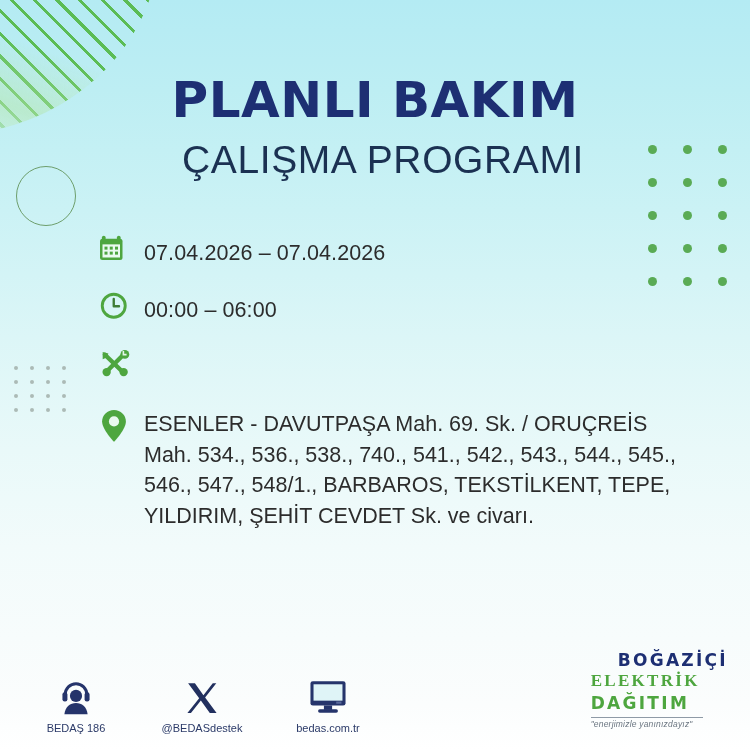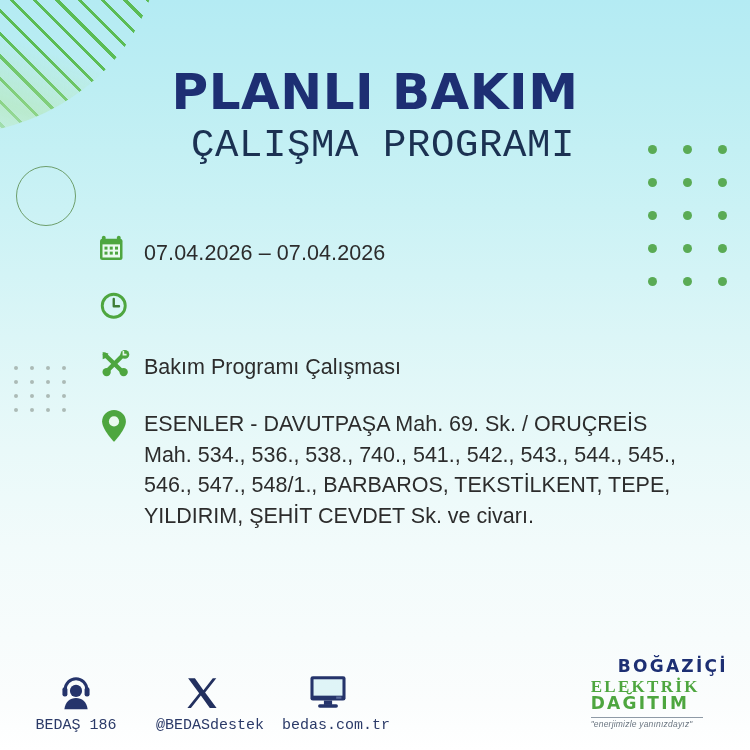--- a/index.html
+++ b/index.html
@@ -86,25 +86,25 @@
     top: 62px;
     text-align: center;
   }
   .title-main {
     font-family: "DejaVu Sans", sans-serif;
     font-weight: 700;
     font-size: 50px;
     letter-spacing: 0.5px;
     color: #1d2f73;
     line-height: 1.04;
-    margin: 4px;
+    margin: 12px;
     white-space: nowrap;
   }
   .title-sub {
-    font-family: Liberation Mono, monospace;
+    font-family: Liberation Sans, sans-serif;
     font-weight: 400;
     font-size: 39px;
     letter-spacing: 0.6px;
     color: #1b3152;
     line-height: 1.15;
     margin: 6px 0 0 16px;
     white-space: nowrap;
   }
 
   
@@ -160,42 +160,42 @@
     text-align: center;
   }
   .contact .ci {
     height: 44px;
     display: flex;
     align-items: flex-end;
     justify-content: center;
   }
   .contact .cl {
     margin-top: 7px;
-    font-family: Liberation Mono, monospace;
-    font-size: 15px;
+    font-family: Liberation Sans, sans-serif;
+    font-size: 11px;
     color: #2b3a68;
     white-space: nowrap;
   }
 
   .brand {
     position: absolute;
     right: 22px;
     bottom: 22px;
     text-align: left;
     line-height: 1;
   }
   .brand .b1, .brand .b2, .brand .b3 {
     font-family: "DejaVu Sans", sans-serif;
     font-weight: 700;
     font-size: 17px;
     letter-spacing: 2.3px;
   }
   .brand .b1 { color: #1d2f73; margin-left: 27px; }
   .brand .b2 { color: #4ea63f; margin-top: 3px; font-family: Liberation Serif, serif; }
-  .brand .b3 { color: #4ea63f; margin-top: 0; }
+  .brand .b3 { color: #4ea63f; margin-top: 6px; }
   .brand .rule {
     width: 112px;
     height: 1px;
     background: #8e9aa6;
     margin: 5px 0 2px 0;
   }
   .brand .tag {
     font-family: "Liberation Sans", sans-serif;
     font-style: italic;
     font-size: 8.5px;
@@ -273,39 +273,39 @@
       <div class="txt">07.04.2026 – 07.04.2026</div>
     </div>
 
     <div class="info-row" id="row-time">
       <div class="ico">
         <svg width="30" height="30" viewBox="0 0 24 24" aria-hidden="true">
           <circle cx="11" cy="11" r="9.2" fill="none" stroke="#4ea63f" stroke-width="2.3"></circle>
           <path d="M11 5.6 V11.4 H15.2" fill="none" stroke="#3f7c36" stroke-width="1.9" stroke-linecap="round" stroke-linejoin="round"></path>
         </svg>
       </div>
+      <div class="txt">00:00 – 06:00</div>
     </div>
 
     <div class="info-row" id="row-work">
       <div class="ico">
         <svg width="32" height="30" viewBox="0 0 26 24" aria-hidden="true">
           <g stroke="#4ea63f" stroke-width="3.6" stroke-linecap="round">
             <line x1="4" y1="4.5" x2="18.5" y2="18.5"></line>
           </g>
           <g stroke="#4ea63f" stroke-width="3.6" stroke-linecap="round">
             <line x1="19" y1="4.5" x2="5" y2="18.5"></line>
           </g>
           <path d="M2.2 2.2 l4.6 1.3 -1.3 3.3 -3.3 1.3 z" fill="#4ea63f"></path>
           <circle cx="20.2" cy="4.2" r="3.6" fill="#4ea63f"></circle>
           <path d="M19 1.4 l0 3.0 l2.6 0" fill="none" stroke="#e6f7ea" stroke-width="1.3"></path>
           <circle cx="5.4" cy="18.6" r="3.4" fill="#4ea63f"></circle>
           <circle cx="19.2" cy="18.6" r="3.4" fill="#4ea63f"></circle>
         </svg>
       </div>
-      <div class="txt">Bakım Programı Çalışması</div>
     </div>
 
     <div class="info-row" id="row-address">
       <div class="ico">
         <svg width="28" height="34" viewBox="0 0 20 26" aria-hidden="true">
           <path d="M10 0.8 C4.9 0.8 0.9 4.8 0.9 9.6 C0.9 15.6 10 25.2 10 25.2 C10 25.2 19.1 15.6 19.1 9.6 C19.1 4.8 15.1 0.8 10 0.8 Z" fill="#4ea63f"></path>
           <circle cx="10" cy="9.5" r="3.9" fill="#e9f9ee"></circle>
         </svg>
       </div>
       <div class="txt">ESENLER - DAVUTPAŞA Mah. 69. Sk. / ORUÇREİS Mah. 534., 536., 538., 740., 541., 542., 543., 544., 545., 546., 547., 548/1., BARBAROS, TEKSTİLKENT, TEPE, YILDIRIM, ŞEHİT CEVDET Sk. ve civarı.</div>

